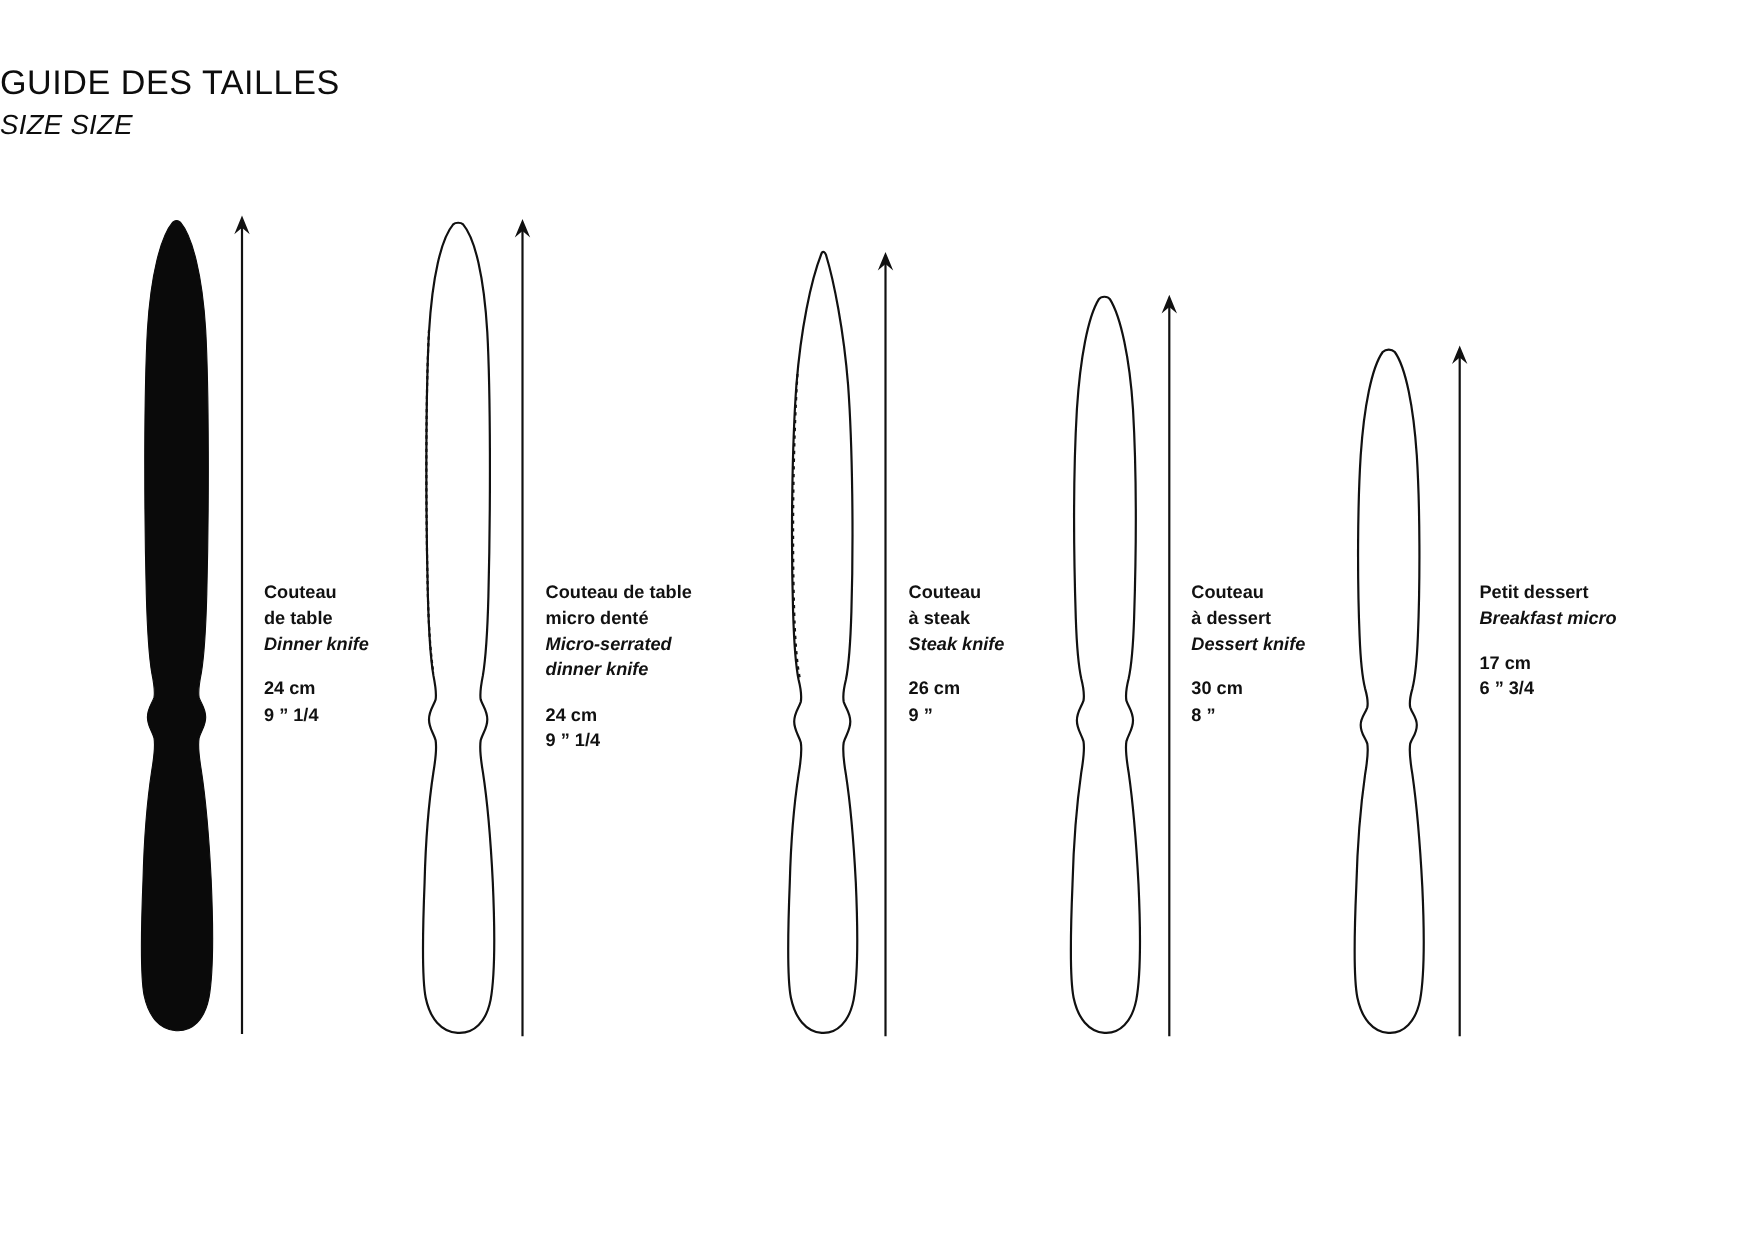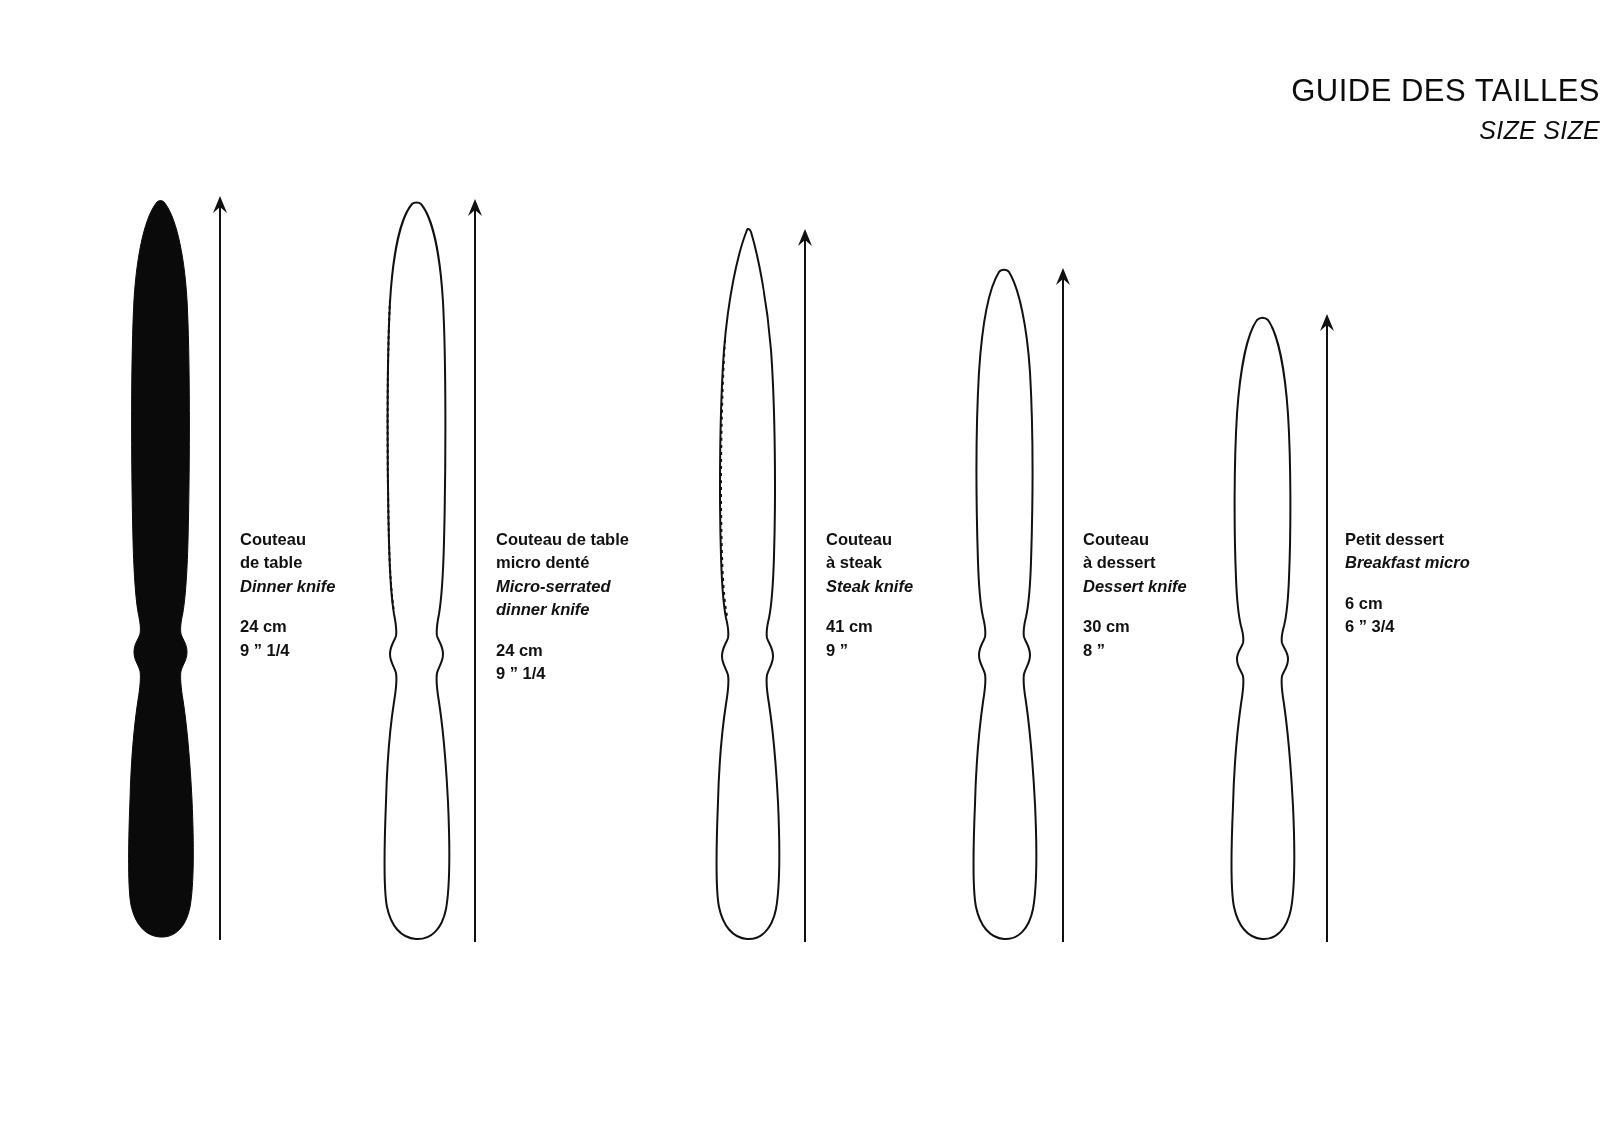--- a/index.html
+++ b/index.html
@@ -14,24 +14,24 @@
     font-family: "Liberation Sans", sans-serif;
     color: #111111;
     overflow: hidden;
   }
   .page {
     position: absolute;
     inset: 0;
   }
   .title-block {
     position: absolute;
-    top: 72px;
+    top: 56px;
     left: 0;
     width: 100%;
-    text-align: right;
+    text-align: left;
   }
   .title-main {
     font-size: 31px;
     letter-spacing: 0.5px;
     font-weight: 400;
     color: #0d0d0d;
     margin: 0;
     line-height: 1.2;
   }
   .title-sub {
@@ -207,21 +207,21 @@
           M30,340 C26,404 25,490 27,556 C28,588 30,606 32,616"></path>
       </svg>
       <svg class="arrow-svg" width="40" height="1125" viewBox="0 0 40 1125" style="left:90px;">
         <line x1="20" y1="233" x2="20" y2="942" stroke="#111111" stroke-width="2"></line>
         <path d="M20,229 L13,246 L20,240 L27,246 Z" fill="#111111"></path>
       </svg>
       <div class="caption" style="left:131px; top:528px;">
         <span class="fr">Couteau
 à steak</span>
         <span class="en">Steak knife</span>
-        <span class="dims">41 cm</span>
+        <span class="dims">26 cm</span>
         <span class="fr">9 ”</span>
       </div>
     </div>
 
     <div class="item" style="left:955px; width:250px;">
       <svg class="knife-svg" width="120" height="1125" viewBox="0 0 120 1125">
         <path fill="#ffffff" stroke="#111111" stroke-width="2" d="
           M44,272
           C34,288 27,326 24,372
           C21,424 21,500 23,562
@@ -284,19 +284,19 @@
           C70,370 63,334 53,320
           C50,317 45,317 42,320 Z"></path>
       </svg>
       <svg class="arrow-svg" width="40" height="1125" viewBox="0 0 40 1125" style="left:92px;">
         <line x1="20" y1="318" x2="20" y2="942" stroke="#111111" stroke-width="2"></line>
         <path d="M20,314 L13,331 L20,325 L27,331 Z" fill="#111111"></path>
       </svg>
       <div class="caption" style="left:130px; top:528px;">
         <span class="fr">Petit dessert</span>
         <span class="en">Breakfast micro</span>
-        <span class="dims">6 cm</span>
+        <span class="dims">17 cm</span>
         <span class="fr">6 ” 3/4</span>
       </div>
     </div>
 
   </div>
 </div>
 
 </body></html>

